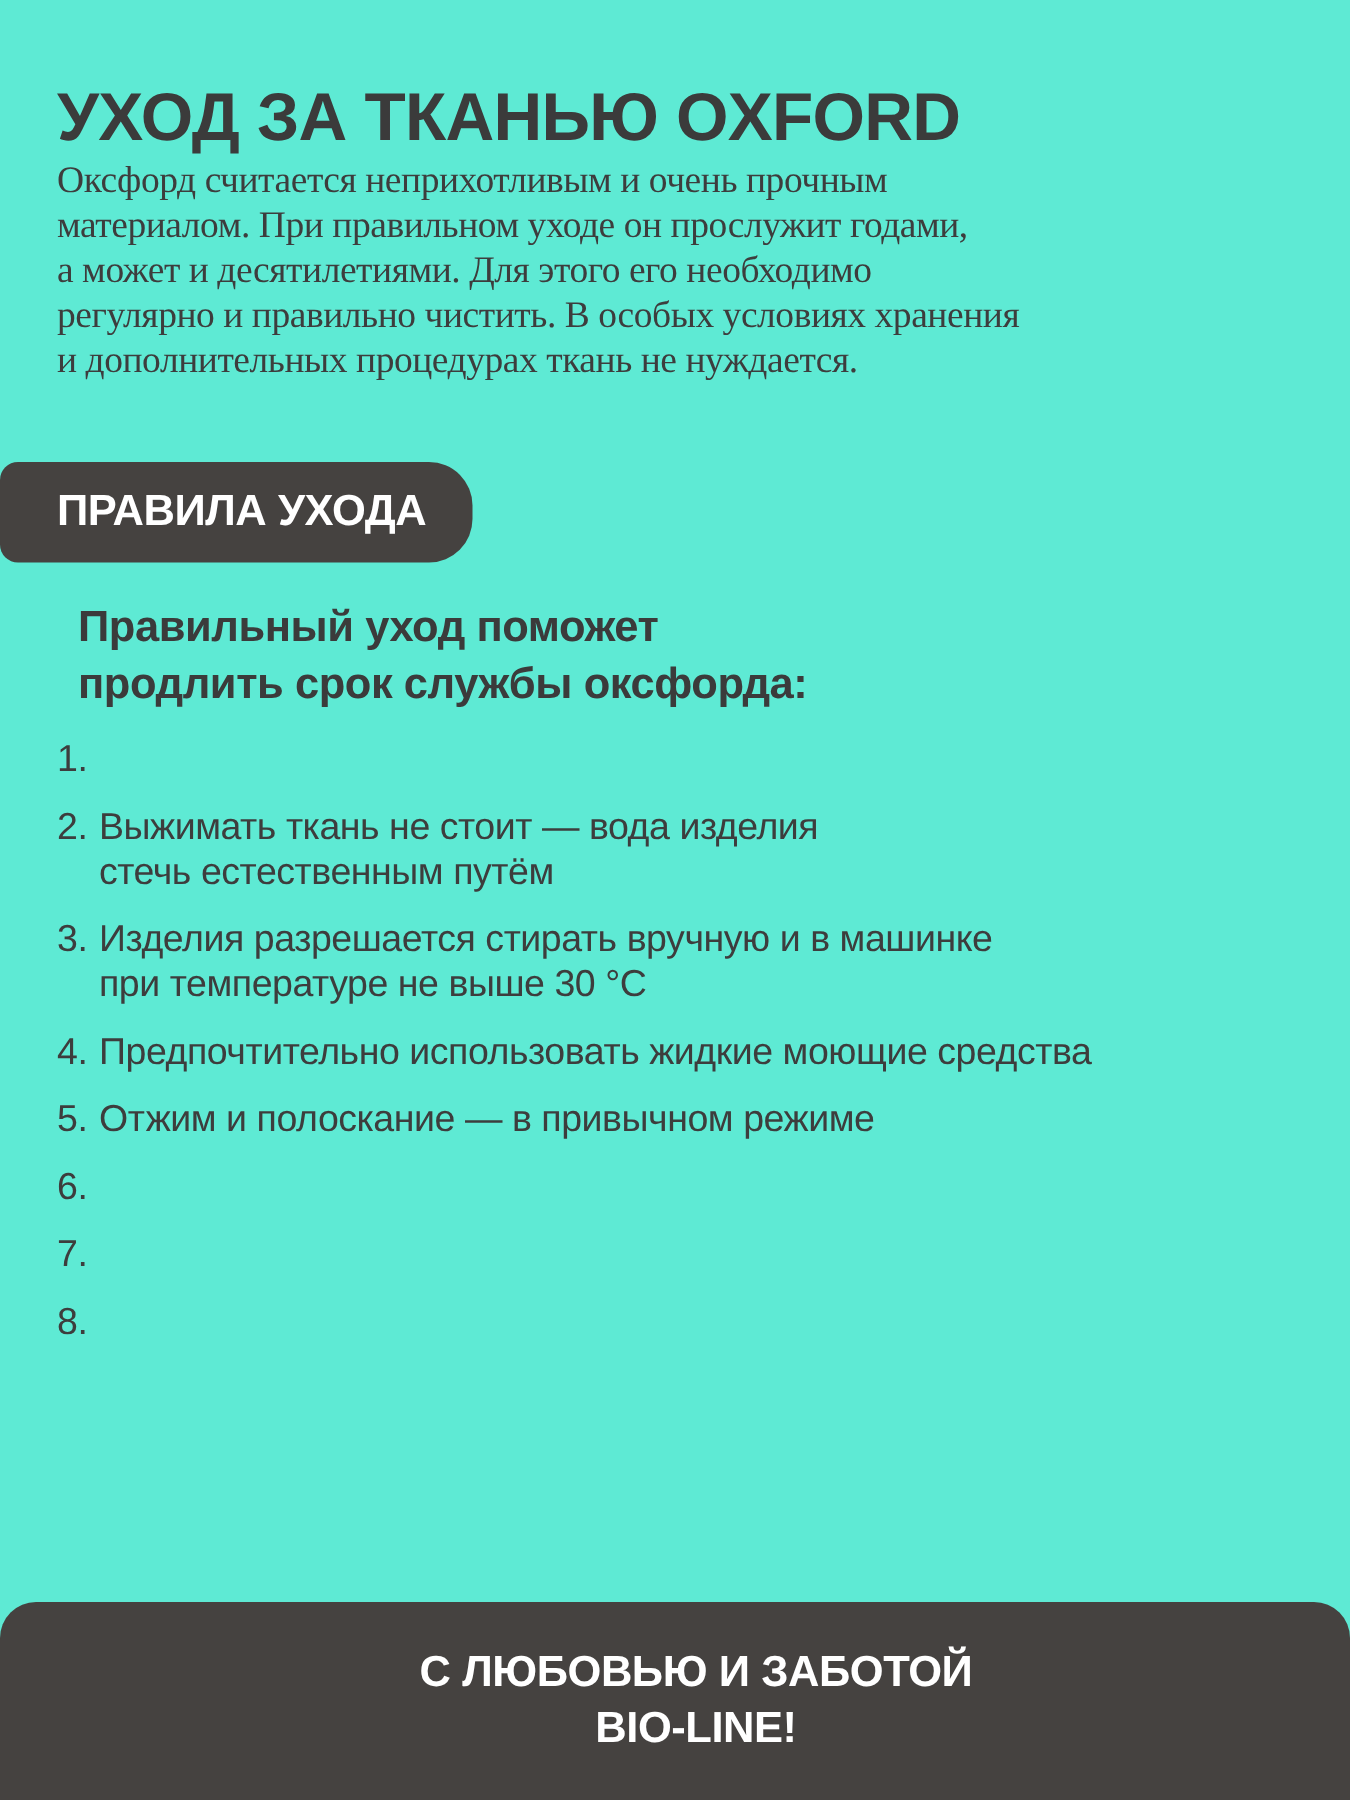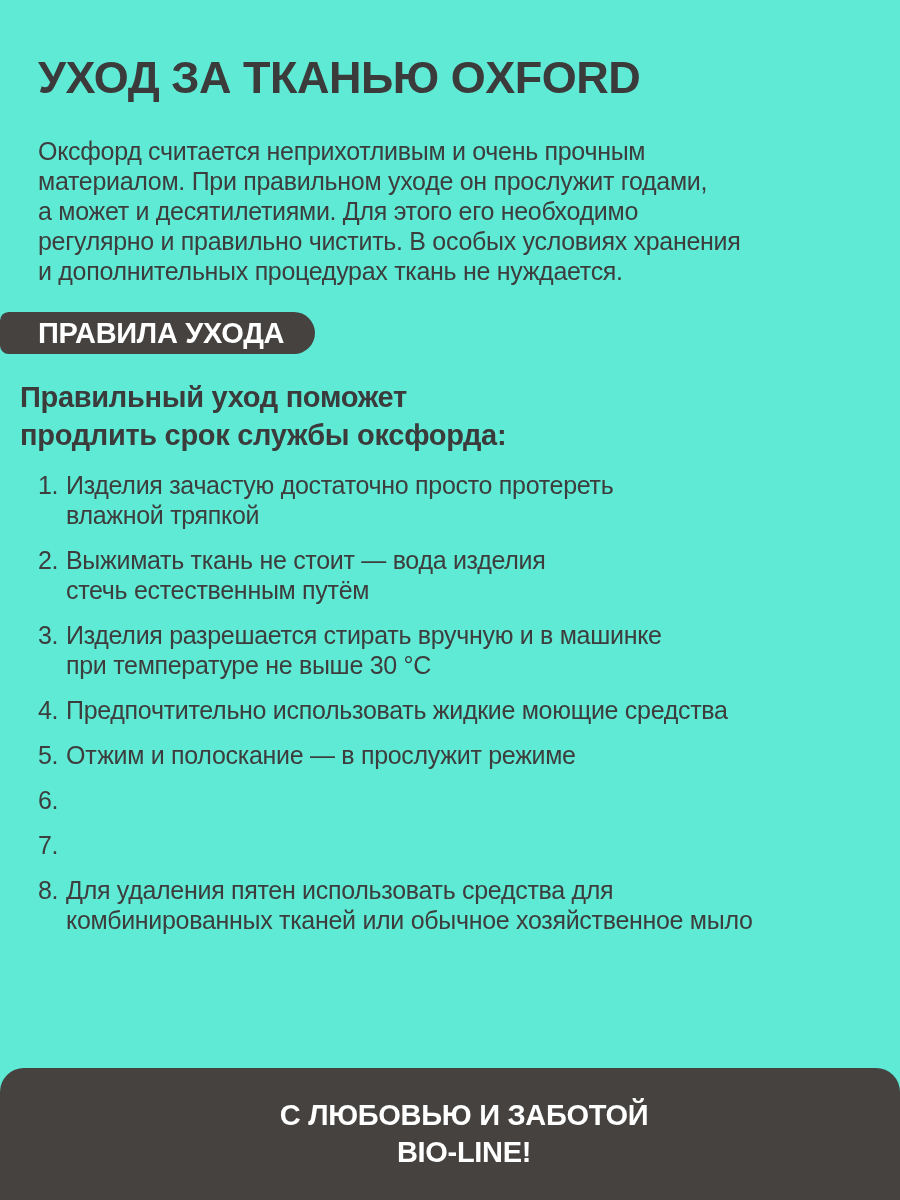--- a/index.html
+++ b/index.html
@@ -18,47 +18,48 @@
   .page-title {
     margin: 52px 38px 0 38px;
     font-size: 45px;
     line-height: 52px;
     font-weight: bold;
     letter-spacing: -0.5px;
     color: #3b3b3b;
   }
 
   .intro {
-    margin: 32px 38px 0 38px;
+    margin: 2px 38px 0 38px;
     font-size: 25px;
     line-height: 30px;
     letter-spacing: -0.3px;
     white-space: pre-line;
     color: #3d3d3d;
+    font-family: Liberation Serif, serif;
   }
 
   .badge {
-    margin-top: 26px;
+    margin-top: 52px;
     width: 315px;
-    height: 42px;
+    height: 67px;
     background: #454240;
     border-radius: 12px 29px 29px 12px;
     display: flex;
     align-items: center;
     padding-left: 38px;
   }
   .badge-label {
     color: #ffffff;
     font-size: 29px;
     font-weight: bold;
     letter-spacing: -0.3px;
   }
 
   .subtitle {
-    margin: 24px 38px 0 20px;
+    margin: 24px 38px 0 52px;
     font-size: 29px;
     line-height: 38px;
     font-weight: bold;
     letter-spacing: -0.3px;
     white-space: pre-line;
     color: #3b3b3b;
   }
 
   .rules {
     margin: 16px 38px 0 38px;
@@ -119,51 +120,47 @@
   <div class="badge">
     <span class="badge-label">ПРАВИЛА УХОДА</span>
   </div>
 
   <h2 class="subtitle">Правильный уход поможет
 продлить срок службы оксфорда:</h2>
 
   <ol class="rules">
     <li class="rule">
       <span class="rule-num">1.</span>
-      <span class="rule-text">Изделия зачастую достаточно просто протереть
-влажной тряпкой</span>
     </li>
     <li class="rule">
       <span class="rule-num">2.</span>
       <span class="rule-text">Выжимать ткань не стоит — вода изделия
 стечь естественным путём</span>
     </li>
     <li class="rule">
       <span class="rule-num">3.</span>
       <span class="rule-text">Изделия разрешается стирать вручную и в машинке
 при температуре не выше 30 °C</span>
     </li>
     <li class="rule">
       <span class="rule-num">4.</span>
       <span class="rule-text">Предпочтительно использовать жидкие моющие средства</span>
     </li>
     <li class="rule">
       <span class="rule-num">5.</span>
-      <span class="rule-text">Отжим и полоскание — в прослужит режиме</span>
+      <span class="rule-text">Отжим и полоскание — в привычном режиме</span>
     </li>
     <li class="rule">
       <span class="rule-num">6.</span>
     </li>
     <li class="rule">
       <span class="rule-num">7.</span>
     </li>
     <li class="rule">
       <span class="rule-num">8.</span>
-      <span class="rule-text">Для удаления пятен использовать средства для
-комбинированных тканей или обычное хозяйственное мыло</span>
     </li>
   </ol>
 
   <footer class="footer">
     <div class="footer-text">С ЛЮБОВЬЮ И ЗАБОТОЙ
 BIO-LINE!</div>
   </footer>
 
 </div>
 

